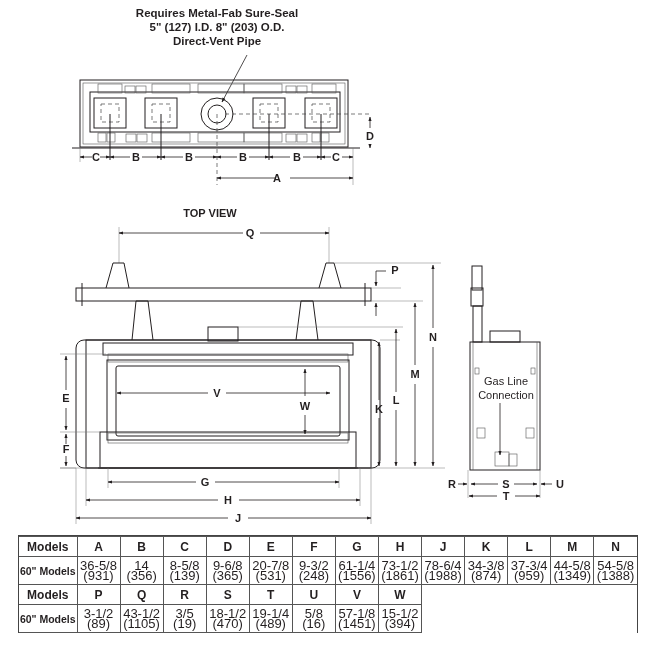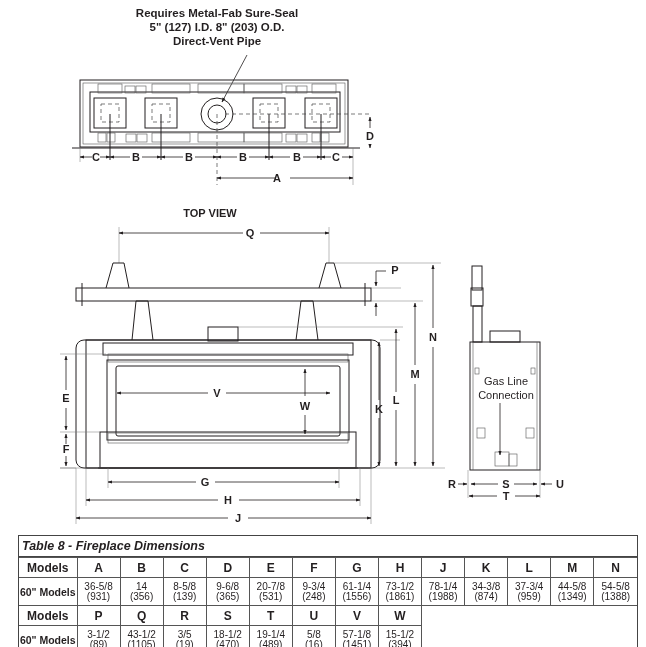--- a/index.html
+++ b/index.html
@@ -10,21 +10,21 @@
   .callout{font-family:"Liberation Sans",sans-serif;font-weight:bold;font-size:11.5px;fill:#231f20;}
   .ln{stroke:#231f20;fill:none;stroke-width:1;}
   .thin{stroke:#555;fill:none;stroke-width:0.6;}
   .dim{stroke:#231f20;stroke-width:0.8;fill:none;}
   .dash{stroke:#444;stroke-width:0.7;stroke-dasharray:4 3;fill:none;}
   .ext{stroke:#777;stroke-width:0.5;fill:none;}
 
   .table-wrap{position:absolute;left:18px;top:535px;width:620px;border:1.5px solid #444;border-bottom:none;box-sizing:border-box;}
   .table-title{height:20px;line-height:20px;padding-left:3px;font-style:italic;font-weight:bold;font-size:12.5px;border-bottom:1.5px solid #444;}
   table{border-collapse:collapse;width:100%;table-layout:fixed;}
-  td{border:1px solid #555;text-align:center;vertical-align:middle;padding:0;font-size:10px;line-height:10px;}
+  td{border:1px solid #555;text-align:center;vertical-align:middle;padding:0;font-size:13px;line-height:10px;}
   tr > td:first-child{border-left:none;}
   tr > td:last-child{border-right:none;}
   td.hd{font-weight:bold;font-size:12px;height:19px;margin-top:20px;}
   td.val{height:27px;}
   td.rowlbl{font-weight:bold;font-size:10.5px;}
   td.empty{border-right:none;border-bottom:none;}
   .v1,.v2{display:block;}
 </style>
 </head>
 <body>
@@ -241,21 +241,20 @@
     <line class="dim" x1="514" y1="484" x2="537" y2="484" marker-end="url(#ah)"></line>
     <line class="dim" x1="552" y1="484" x2="541" y2="484" marker-end="url(#ah)"></line>
     <text class="lbl" x="560" y="488" text-anchor="middle">U</text>
     <line class="dim" x1="469" y1="496" x2="497" y2="496" marker-start="url(#ah)"></line>
     <text class="lbl" x="506" y="500" text-anchor="middle">T</text>
     <line class="dim" x1="515" y1="496" x2="540" y2="496" marker-end="url(#ah)"></line>
   </g>
 </svg>
 
 <div class="table-wrap">
-  <div class="table-title">Table 8 - Fireplace Dimensions</div>
   <table>
     <colgroup>
       <col style="width:58px">
       <col span="13">
     </colgroup>
     <tbody id="tbody">
         <tr>
           <td class="hd">Models</td>
           <td class="hd">A</td>
           <td class="hd">B</td>
@@ -287,33 +286,33 @@
           </td>
           <td class="val">
             <span class="v1">9-6/8</span>
             <span class="v2">(365)</span>
           </td>
           <td class="val">
             <span class="v1">20-7/8</span>
             <span class="v2">(531)</span>
           </td>
           <td class="val">
-            <span class="v1">9-3/4</span>
+            <span class="v1">9-3/2</span>
             <span class="v2">(248)</span>
           </td>
           <td class="val">
             <span class="v1">61-1/4</span>
             <span class="v2">(1556)</span>
           </td>
           <td class="val">
             <span class="v1">73-1/2</span>
             <span class="v2">(1861)</span>
           </td>
           <td class="val">
-            <span class="v1">78-1/4</span>
+            <span class="v1">78-6/4</span>
             <span class="v2">(1988)</span>
           </td>
           <td class="val">
             <span class="v1">34-3/8</span>
             <span class="v2">(874)</span>
           </td>
           <td class="val">
             <span class="v1">37-3/4</span>
             <span class="v2">(959)</span>
           </td>

